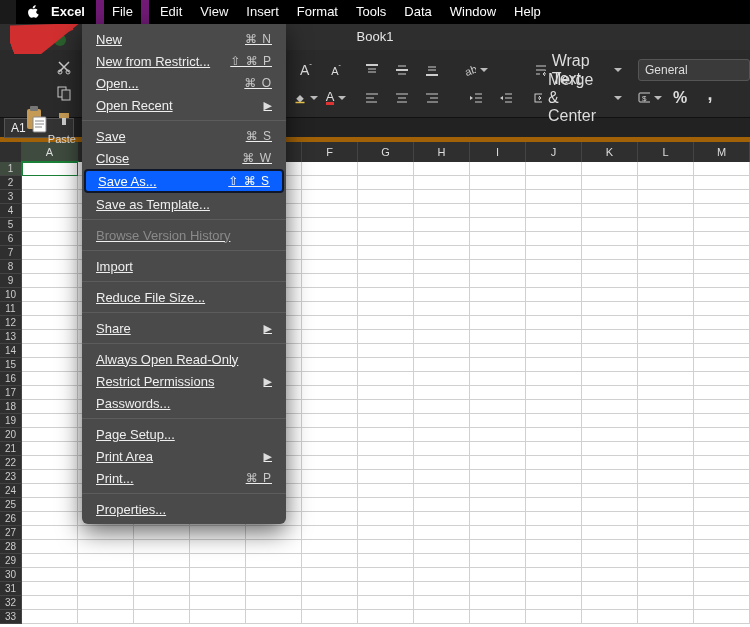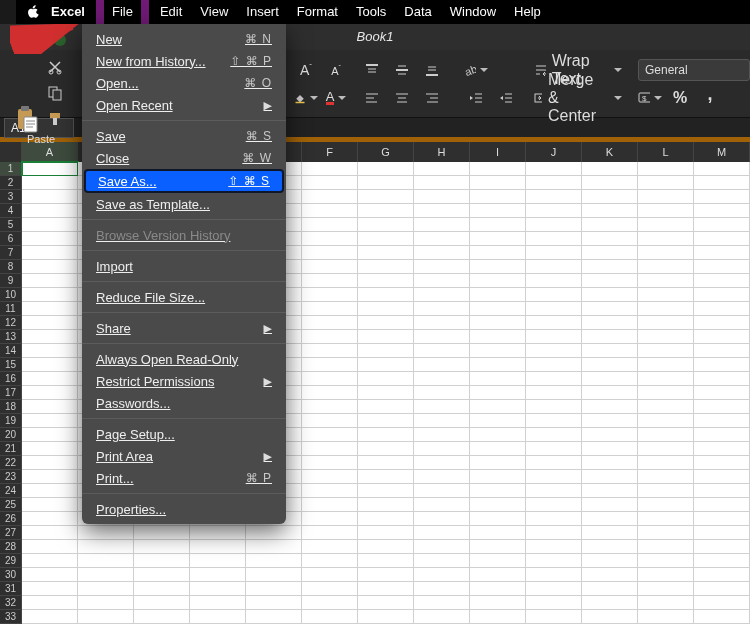--- a/index.html
+++ b/index.html
@@ -14,24 +14,24 @@
 
   
   .traffic { position: absolute; top: 34px; left: 14px; display: flex; gap: 8px; z-index: 30; }
   .traffic span { width: 12px; height: 12px; border-radius: 50%; display: inline-block; }
   .tl-red   { background: #642828; }
   .tl-yel   { background: #5f5428; }
   .tl-grn   { background: #2b5f2d; }
   .arrow { position: absolute; z-index: 60; top: 24px; left: 10px; pointer-events: none; }
 
   
-  .titlebar { position: absolute; top: 24px; left: 0; right: 0; height: 26px; background: #2e2e2e; color: #e6e6e6; font-size: 13px; text-align: center; line-height: 26px; z-index: 20; font-style: italic; }
+  .titlebar { position: absolute; top: 24px; left: 0; right: 0; height: 26px; background: #2e2e2e; color: #e6e6e6; font-size: 13px; text-align: center; line-height: 26px; z-index: 20; }
   .ribbon { position: absolute; top: 50px; left: 0; right: 0; height: 68px; background: #2a2a2a; border-bottom: 1px solid #111; z-index: 20; }
 
-  .clip-left { position: absolute; top: 50px; left: 6px; width: 70px; height: 68px; display: flex; flex-direction: column; align-items: center; gap: 3px; z-index: 25; color: #ccc; font-size: 11px; }
+  .clip-left { position: absolute; top: 50px; left: 6px; width: 70px; height: 68px; display: flex; flex-direction: column; align-items: flex-end; gap: 3px; z-index: 25; color: #ccc; font-size: 11px; }
   .clip-icons { display: flex; align-items: flex-end; gap: 4px; margin-top: 6px; }
   .paste-label { font-size: 11px; color: #ddd; }
 
   .ribbon-right { position: absolute; top: 50px; left: 284px; right: 0; height: 68px; display: flex; align-items: center; gap: 2px; padding: 6px 10px; z-index: 25; color: #ddd; }
   .rb-group { display: flex; flex-direction: column; gap: 6px; }
   .rb-row { display: flex; gap: 6px; align-items: center; }
   .sep { width: 1px; height: 52px; background: #444; margin: 0 4px; }
   .icon-btn { width: 24px; height: 22px; display: flex; align-items: center; justify-content: center; color: #ddd; }
   .dd-caret::after { content: ""; border: 4px solid transparent; border-top-color: #bbb; margin-left: 4px; position: relative; top: 2px; }
   .wide-btn { display: flex; align-items: center; gap: 6px; font-size: 16px; color: #ddd; height: 22px; padding: 0 4px; }
@@ -835,21 +835,21 @@
       </div>
     </div>
 </div>
 
 <div class="menu">
     <div class="mi">
       <span>New</span>
       <span class="shortcut">⌘ N</span>
     </div>
     <div class="mi">
-      <span>New from History...</span>
+      <span>New from Restrict...</span>
       <span class="shortcut">⇧ ⌘ P</span>
     </div>
     <div class="mi">
       <span>Open...</span>
       <span class="shortcut">⌘ O</span>
     </div>
     <div class="mi">
       <span>Open Recent</span>
       <span class="submenu-caret">▶</span>
     </div>

